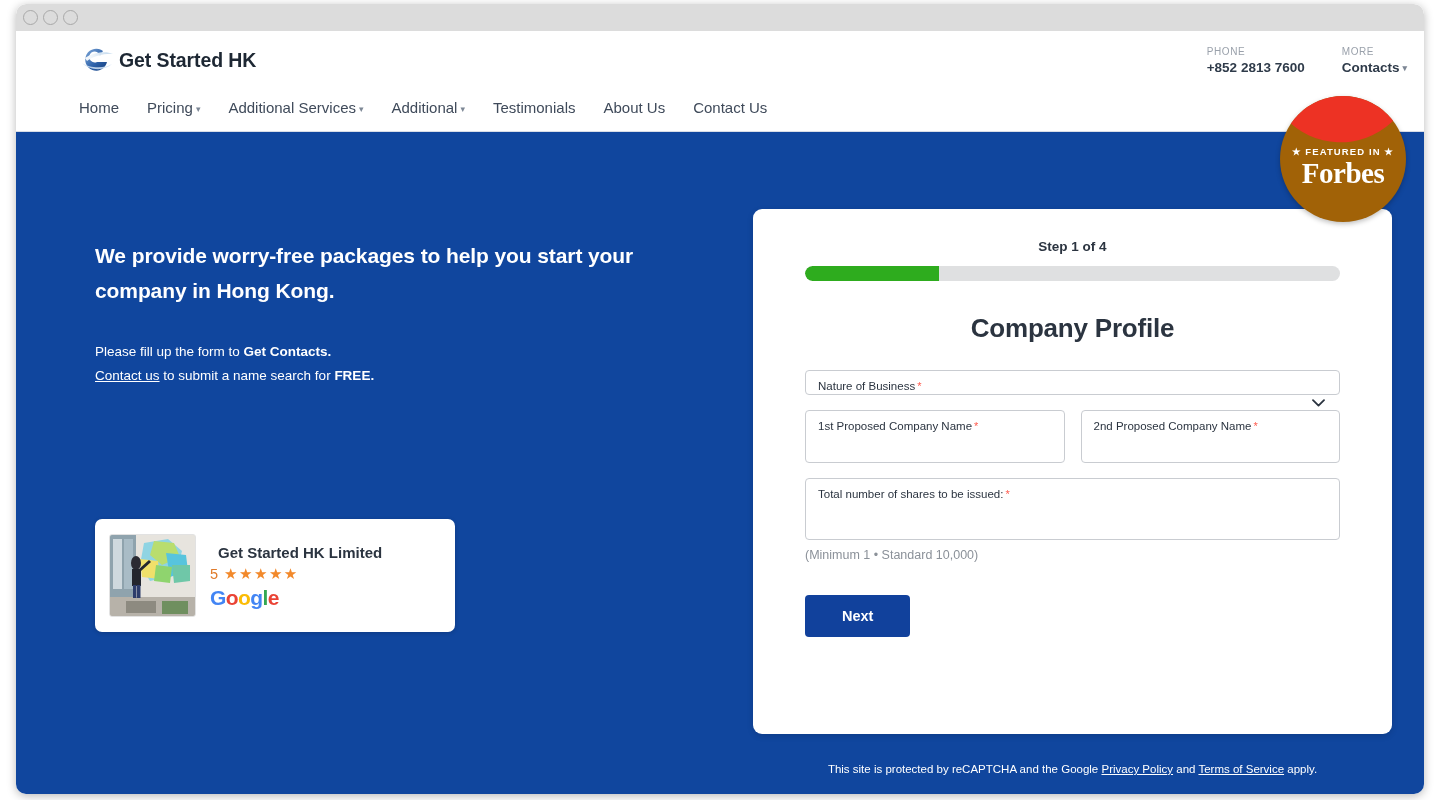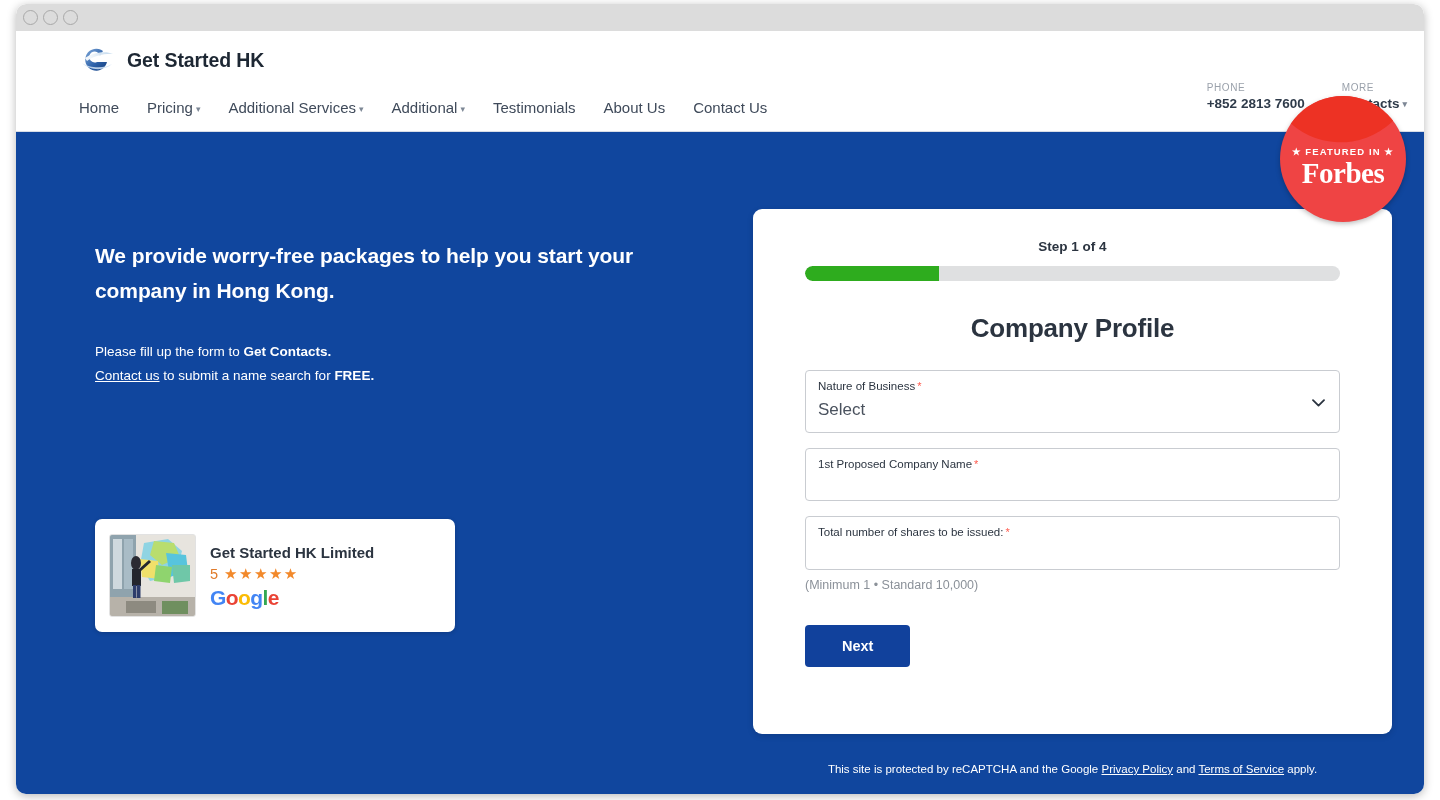--- a/index.html
+++ b/index.html
@@ -62,37 +62,36 @@
     height: 101px;
     background: #ffffff;
     border-bottom: 1px solid #d8dde6;
   }
 
   .brand {
     position: absolute;
     left: 63px; top: 13px;
     display: flex;
     align-items: center;
-    gap: 12px;
+    gap: 4px;
     justify-content: flex-end;
   }
   .brand-logo { width: 36px; height: 32px; display: block; }
   .brand-name {
     font-size: 19.5px;
     font-weight: bold;
     color: #1d2733;
     letter-spacing: -0.1px;
   }
 
   .header-right {
     position: absolute;
     right: 17px; top: 15px;
     display: flex;
     gap: 37px;
-    margin-top: 36px;
   }
   .hr-block { text-align: left; }
   .hr-label {
     font-size: 10px;
     color: #9aa1ab;
     letter-spacing: 0.6px;
     margin-bottom: 3px;
     text-transform: uppercase;
   }
   .hr-value {
@@ -128,21 +127,21 @@
   }
 
   
   .forbes-badge {
     position: absolute;
     right: 18px;
     top: -36px;
     width: 126px;
     height: 126px;
     border-radius: 50%;
-    background: #ef4444;
+    background: #a16207;
     overflow: hidden;
     box-shadow: 0 2px 5px rgba(0,0,0,0.25);
     z-index: 5;
     display: flex;
     flex-direction: column;
     align-items: center;
     justify-content: center;
   }
   .forbes-arc {
     position: absolute;
@@ -235,20 +234,21 @@
     overflow: hidden;
     flex: 0 0 auto;
     border: 1px solid #e2e2e2;
   }
   .review-info { padding-top: 2px; }
   .review-name {
     font-size: 15px;
     font-weight: bold;
     color: #2b3440;
     margin-bottom: 4px;
+    margin-left: 8px;
   }
   .review-rating {
     display: flex;
     align-items: center;
     gap: 6px;
     margin-bottom: 3px;
   }
   .rating-num { font-size: 14.5px; color: #e07b2b; }
   .stars { color: #f2892b; font-size: 15px; letter-spacing: 1.5px; }
   .google-logo { font-size: 21px; font-weight: bold; letter-spacing: -0.6px; font-family: "Liberation Sans", sans-serif; }
@@ -332,21 +332,21 @@
     padding: 6px 0 12px 0;
   }
   .chevron {
     position: absolute;
     right: 14px;
     top: 28px;
     width: 13px; height: 8px;
   }
 
   .field.empty-tall { height: 53px; }
-  .field.empty-tall2 { height: 54px; }
+  .field.empty-tall2 { height: 62px; }
 
   .row-two {
     display: flex;
     gap: 16px;
   }
   .row-two .field { flex: 1; margin-bottom: 15px; }
 
   .helper-text {
     font-size: 12.5px;
     color: #8b9199;
@@ -500,31 +500,34 @@
           <div class="step-label">Step 1 of 4</div>
 
           <div class="progress-track">
             <div class="progress-fill" id="progress-fill" style="width: 25%; background: rgb(46, 172, 30);"></div>
           </div>
 
           <div class="form-heading">Company Profile</div>
 
           <div class="field select-field">
             <div class="field-label"><span>Nature of Business</span><span class="req">*</span></div>
-            <div class="select-value">Select</div>
             <svg class="chevron" viewBox="0 0 13 8">
                 <path d="M1 1.2 L6.5 6.6 L12 1.2" stroke="#2b3440" stroke-width="1.8" fill="none" stroke-linecap="round" stroke-linejoin="round"></path>
               </svg>
           </div>
 
           <div class="row-two">
             <div class="field empty-tall">
               <div class="field-label"><span>1st Proposed Company Name</span><span class="req">*</span></div>
               <input class="field-input" type="text" value="" style="">
             </div>
+            <div class="field empty-tall">
+              <div class="field-label"><span>2nd Proposed Company Name</span><span class="req">*</span></div>
+              <input class="field-input" type="text" value="" style="">
+            </div>
           </div>
 
           <div class="field empty-tall2">
             <div class="field-label"><span>Total number of shares to be issued:</span><span class="req">*</span></div>
             <input class="field-input" type="text" value="" style="">
           </div>
 
           <div class="helper-text">(Minimum 1 • Standard 10,000)</div>
 
           <div class="next-row">

